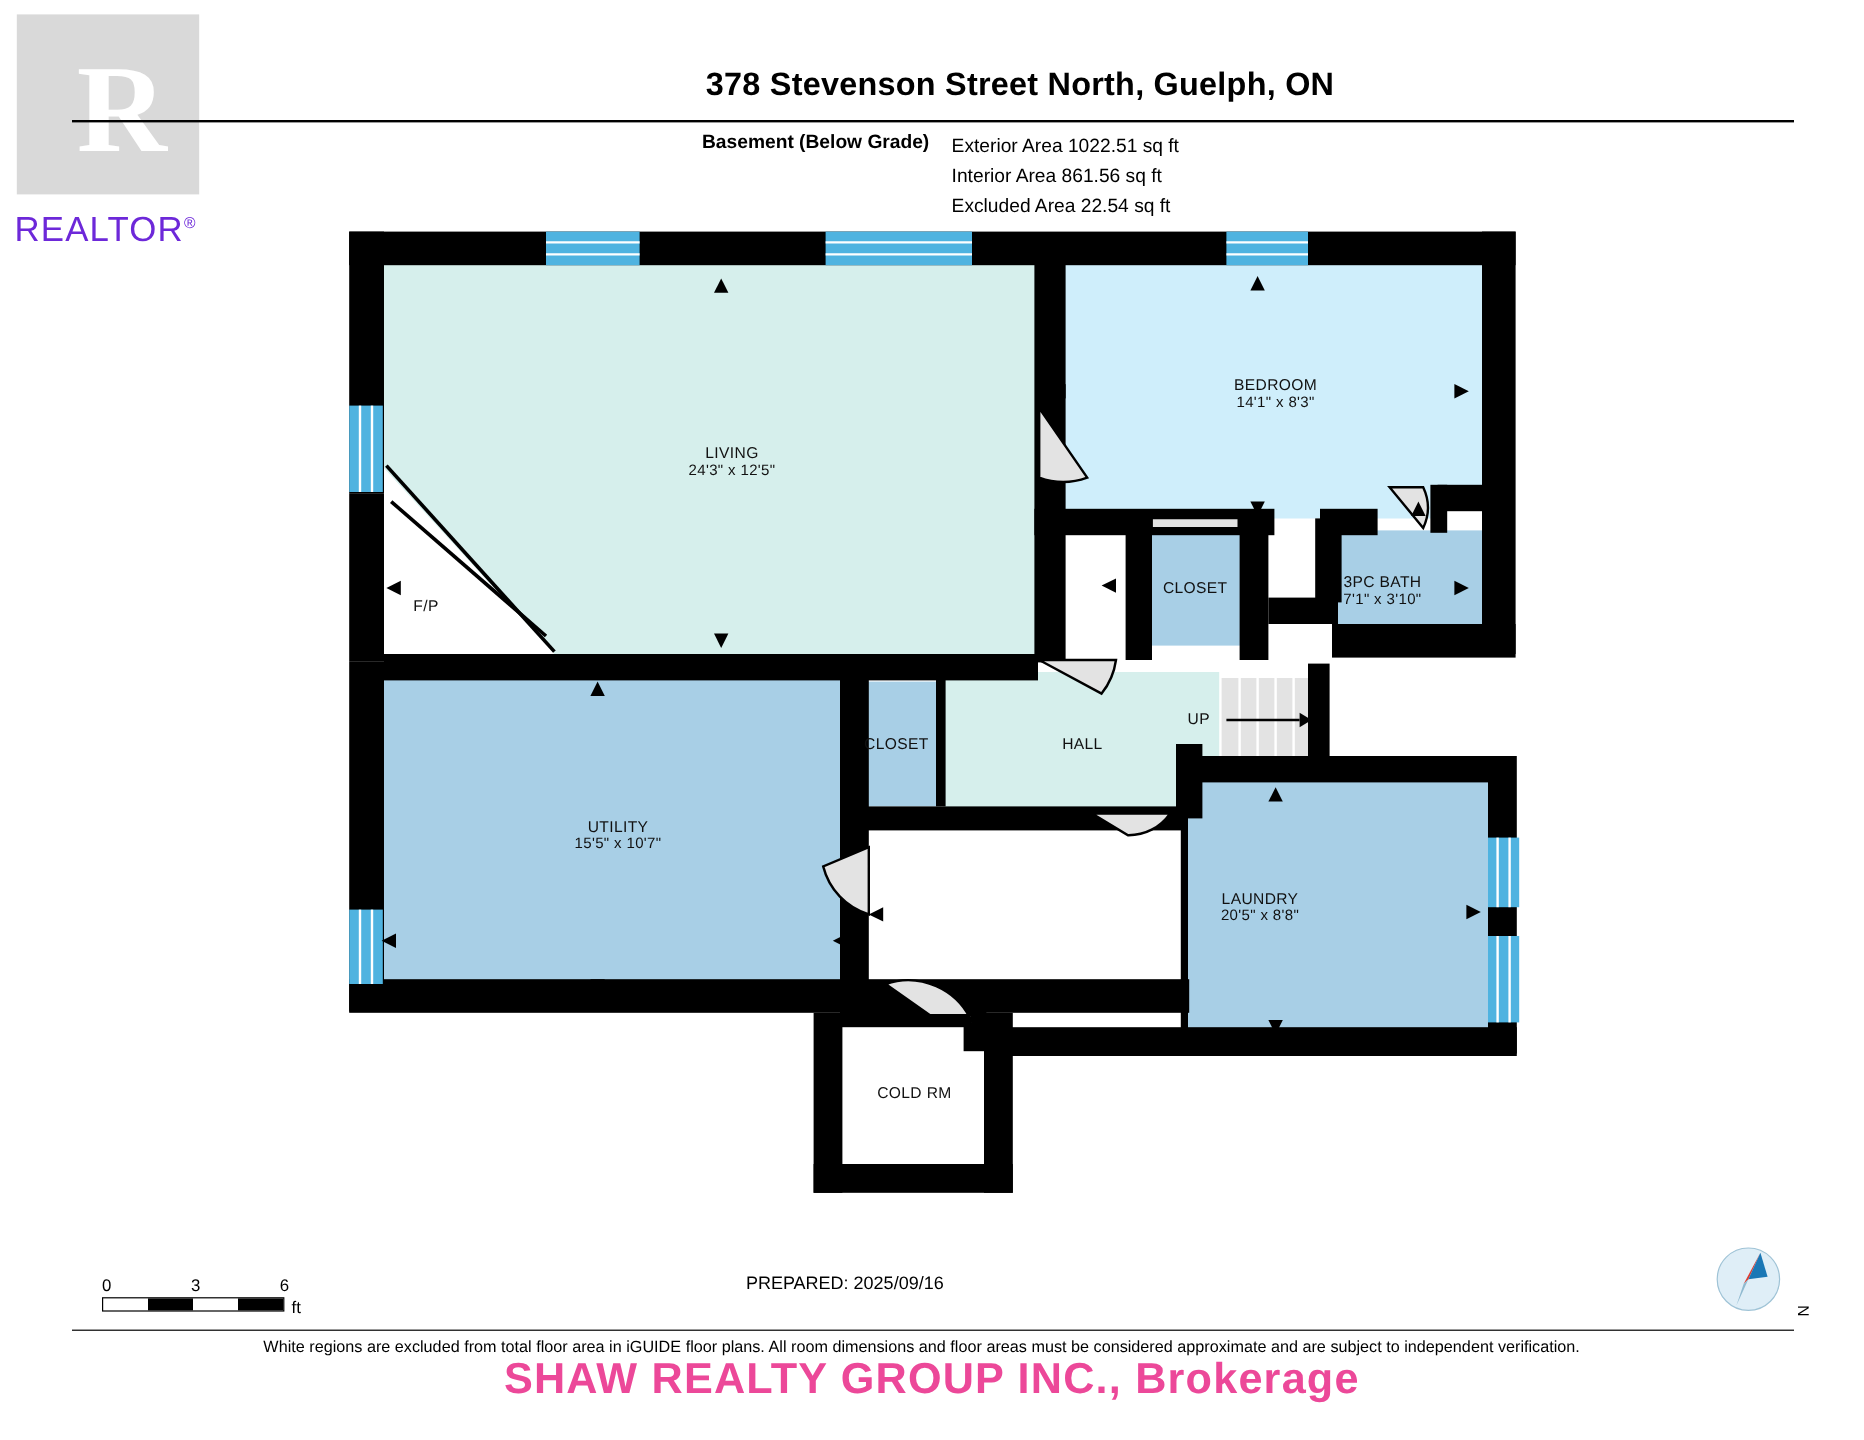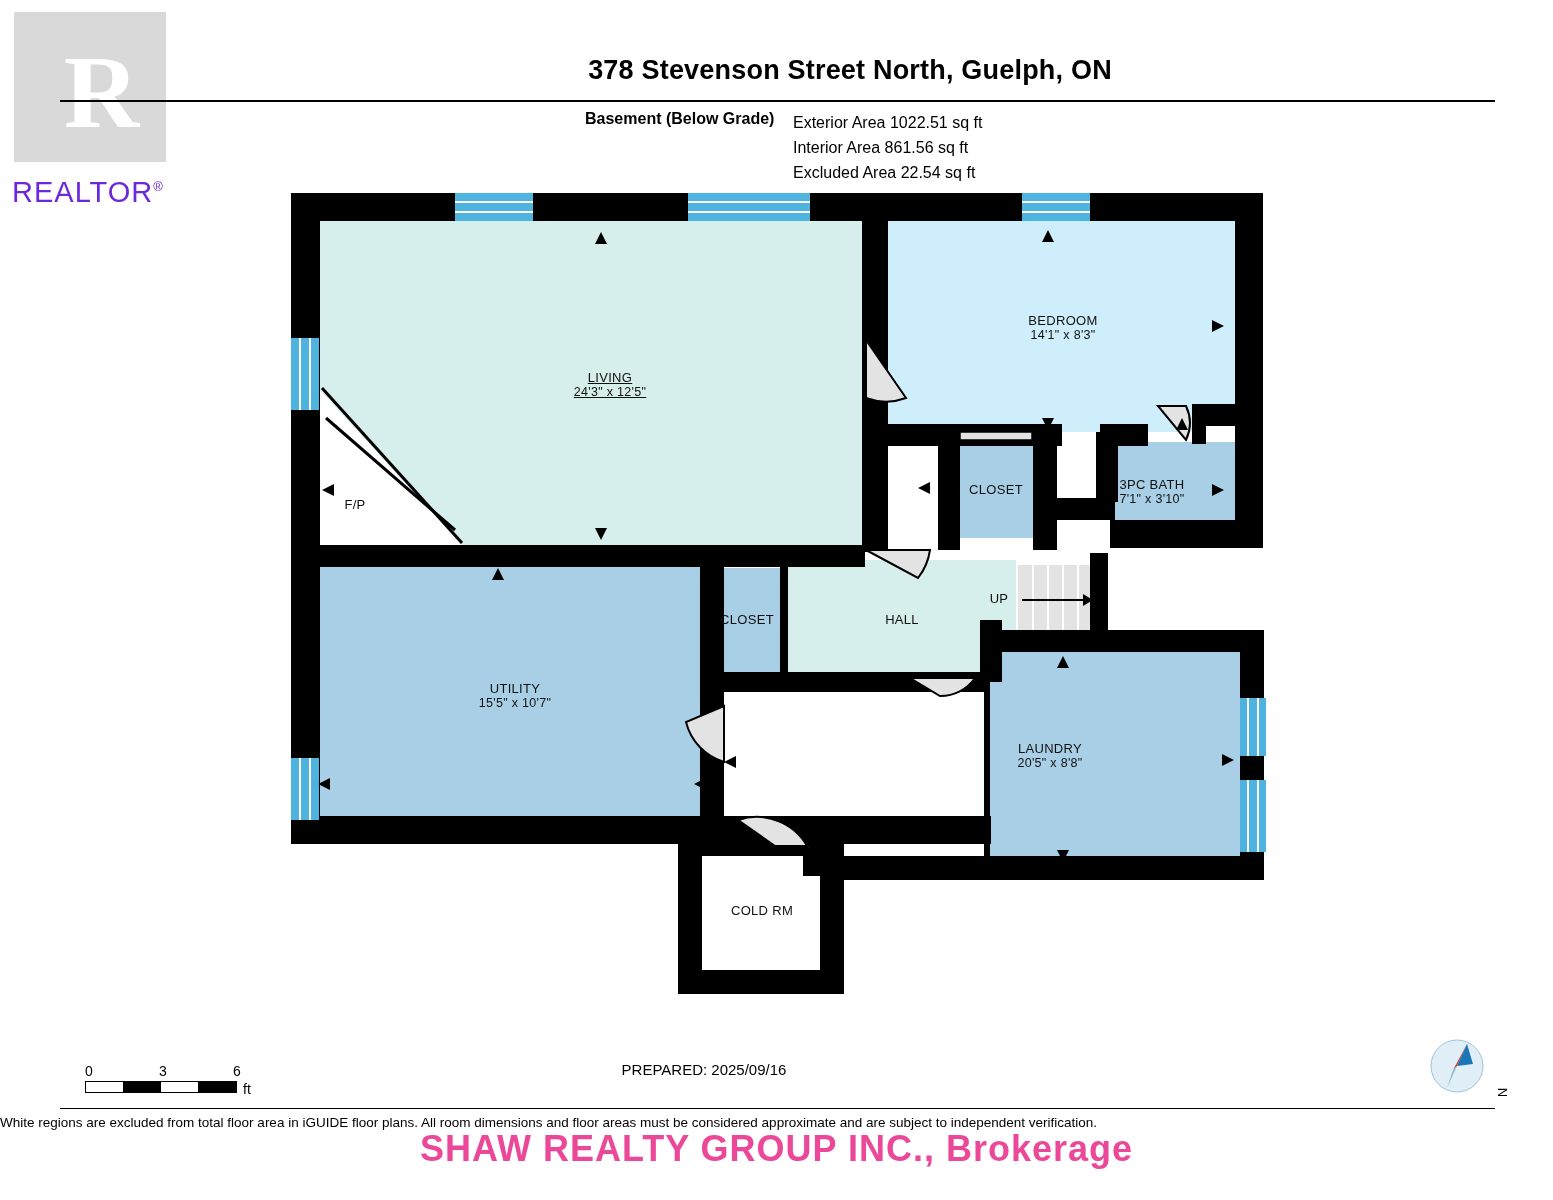--- a/index.html
+++ b/index.html
@@ -186,20 +186,21 @@
     top: 1108px;
     width: 1435px;
     height: 1px;
     background: #000;
   }
   .disclaimer {
     position: absolute;
     left: 0;
     top: 1115px;
     width: 1536px;
+    text-align: center;
     font-size: 13.5px;
   }
   .watermark {
     position: absolute;
     left: 0;
     top: 1128px;
     width: 1553px;
     text-align: center;
     font-size: 36px;
     font-weight: bold;
@@ -365,21 +366,21 @@
     <polygon points="498,828 492,816 504,816"></polygon>
     <polygon points="330,778 318,784 330,790"></polygon>
     <polygon points="736,756 724,762 736,768"></polygon>
     <polygon points="706,778 694,784 706,790"></polygon>
     <polygon points="1063,656 1057,668 1069,668"></polygon>
     <polygon points="1063,862 1057,850 1069,850"></polygon>
     <polygon points="1222,754 1234,760 1222,766"></polygon>
   </g>
 </svg>
 
-<div class="rlabel" style="left:610px; top:370px;text-decoration:underline;">
+<div class="rlabel" style="left:610px; top:370px;">
   <div>LIVING</div>
   <div class="dim">24'3" x 12'5"</div>
 </div>
 <div class="rlabel" style="left:1051px; top:313px;margin-left:12px;">
   <div>BEDROOM</div>
   <div class="dim">14'1" x 8'3"</div>
 </div>
 <div class="rlabel" style="left:996px; top:482px;">
   <div>CLOSET</div>
   <div class="dim"></div>

